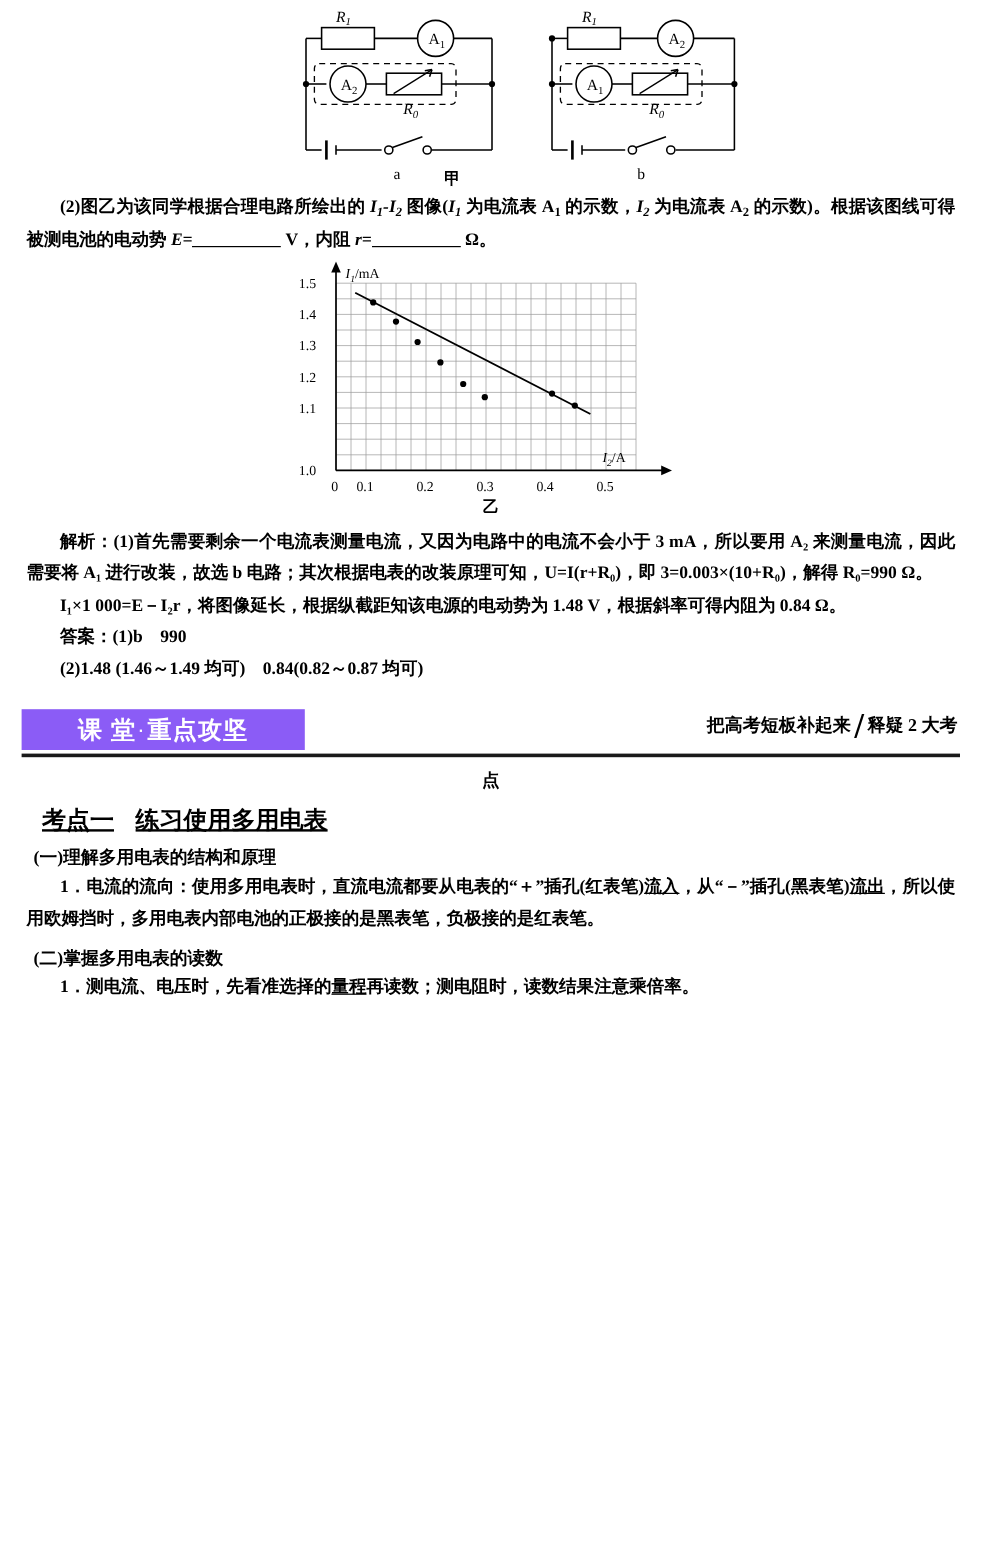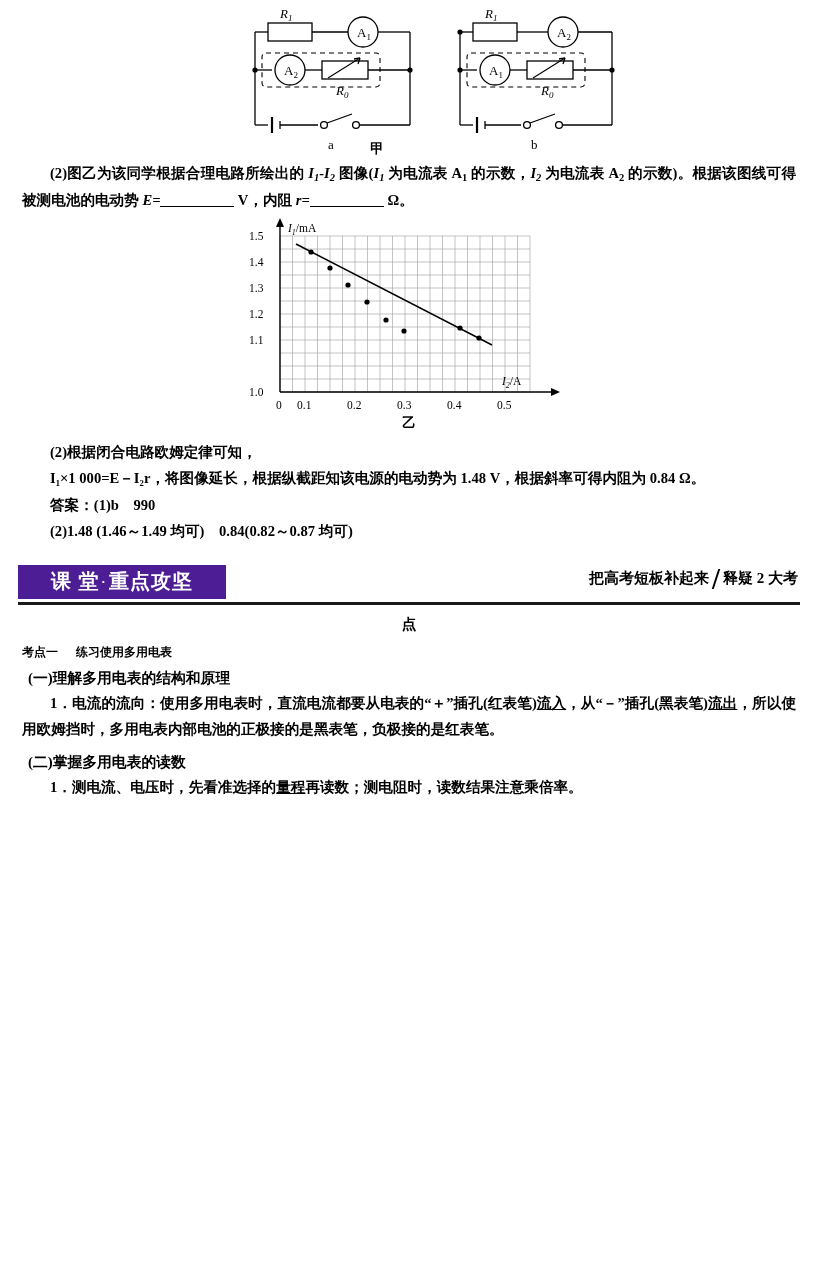--- a/index.html
+++ b/index.html
@@ -65,24 +65,24 @@
   }
   
   .banner{
     position:relative;
     height:46px;
     margin:18px 0 6px 0;
   }
   .banner-left{
     position:absolute;
     left:18px;top:2px;
-    background:#4c1d95;
+    background:#8b5cf6;
     color:#fff;
     height:34px;
-    width:208px;
+    width:236px;
     display:flex;
     align-items:center;
     justify-content:center;
     font-size:20px;
     font-weight:bold;
     letter-spacing:1px;
     font-family:"Liberation Sans",sans-serif;
   }
   .banner-left .dot{font-size:13px;margin:0 2px;}
   .banner-rule{
@@ -110,23 +110,24 @@
     height:20px;
   }
   .center-line{
     text-align:center;
     font-size:14.6px;
     font-weight:bold;
     margin:2px 0 6px 0;
   }
   h3.kaodian{
     margin:10px 0 8px 0;
-    padding-left:22px;
-    font-size:12px;
-    font-weight:bold;
+    padding-left:35px;
+    font-size:20px;
+    font-weight:bold;
+    text-decoration:underline;
   }
   h3.kaodian .gap{display:inline-block;width:18px;}
   p.sub-head{
     margin:6px 0 2px 0;
     padding-left:28px;
     font-size:14.8px;
     font-weight:bold;
   }
   .u{ text-decoration:underline; }
   svg{display:block;}
@@ -306,21 +307,23 @@
         <text x="397" y="195">0.3</text>
         <text x="447" y="195">0.4</text>
         <text x="497" y="195">0.5</text>
         <text x="288" y="18" font-style="italic">I<tspan font-size="8" dy="3">1</tspan><tspan dy="-3" font-style="normal">/mA</tspan></text>
         <text x="502" y="171" font-style="italic">I<tspan font-size="8" dy="3">2</tspan><tspan dy="-3" font-style="normal">/A</tspan></text>
       </g>
     </svg>
     <div class="graph-caption">乙</div>
   </div>
 
-  <p class="body indent">(2)根据闭合电路欧姆定律可知，</p>
+  <p class="body indent">
+    <span>解析：</span><span>(1)首先需要剩余一个电流表测量电流，又因为电路中的电流不会小于 3 mA，所以要用 A₂ 来测量电流，因此需要将 A₁ 进行改装，故选 b 电路；其次根据电表的改装原理可知，U=I(r+R₀)，即 3=0.003×(10+R₀)，解得 R₀=990 Ω。</span>
+  </p>
   <p class="body indent">I₁×1 000=E－I₂r，将图像延长，根据纵截距知该电源的电动势为 1.48 V，根据斜率可得内阻为 0.84 Ω。</p>
 
   <p class="body indent">
     <span>答案：</span><span>(1)b　990</span>
   </p>
   <p class="body indent">(2)1.48 (1.46～1.49 均可)　0.84(0.82～0.87 均可)</p>
 
   <div class="banner">
     <div class="banner-left">
       <span>课 堂</span>

